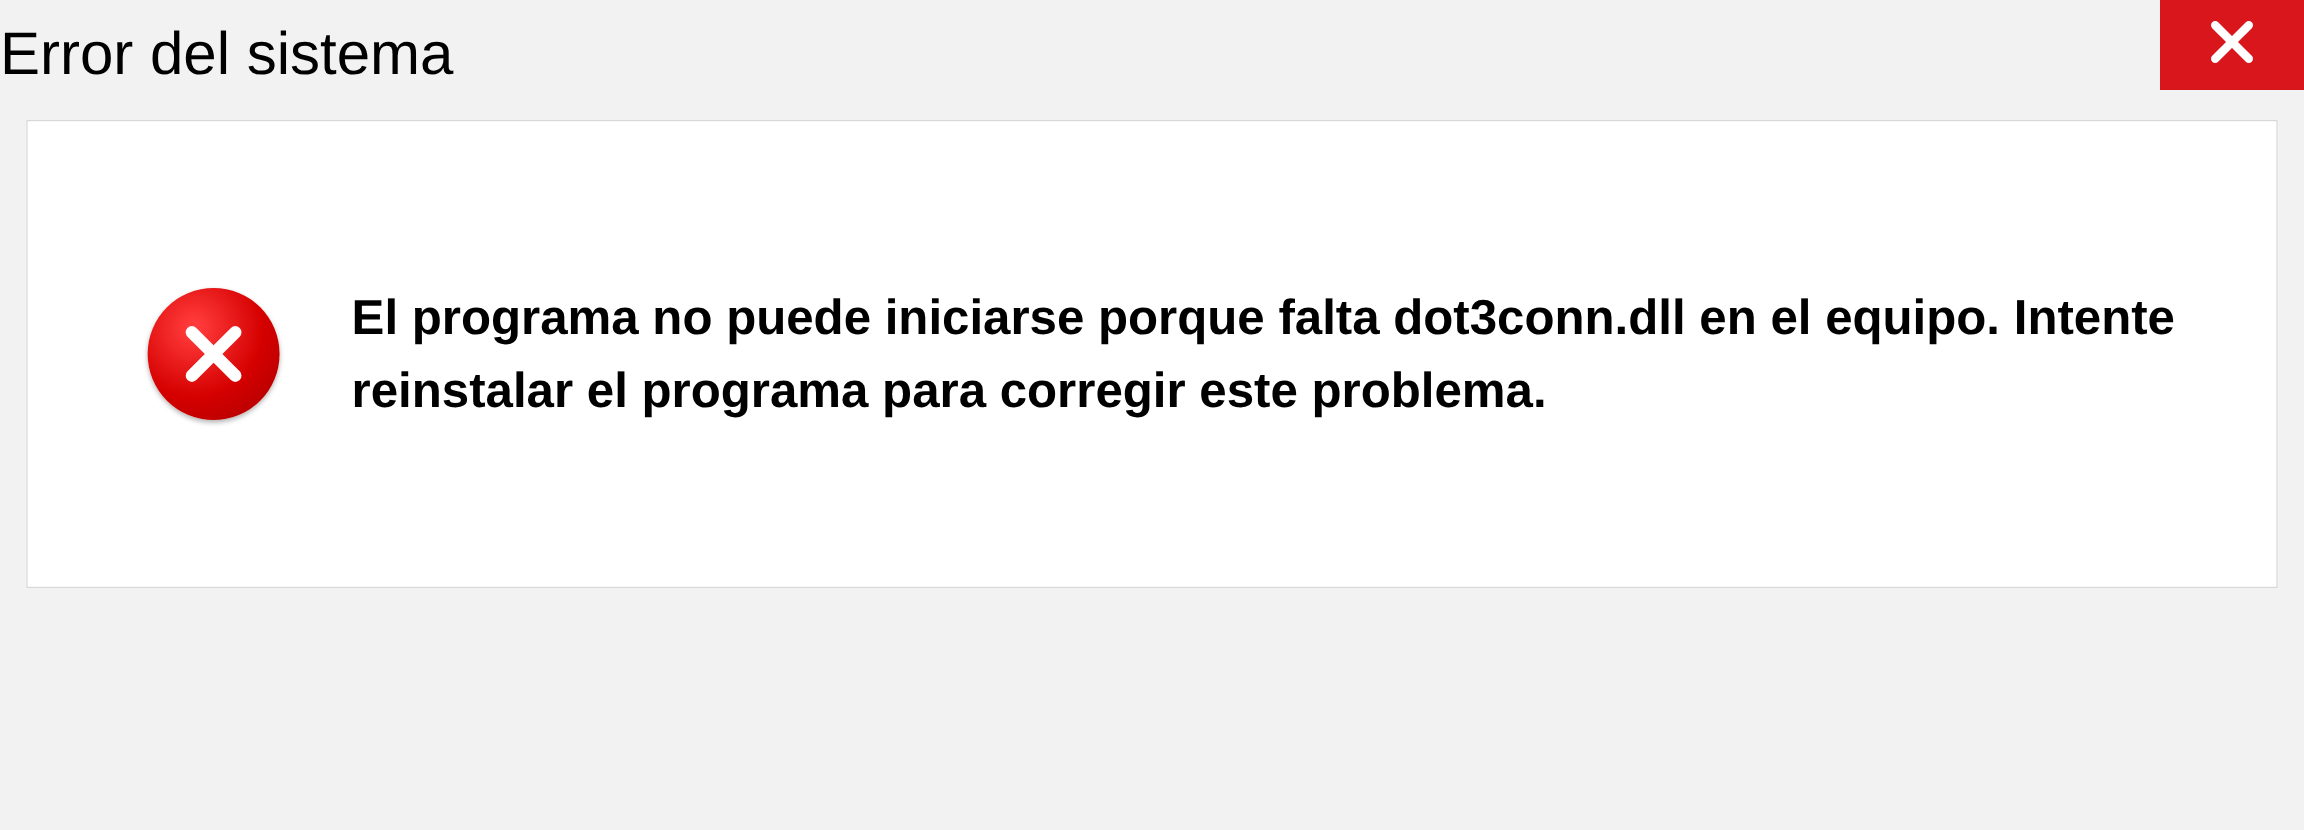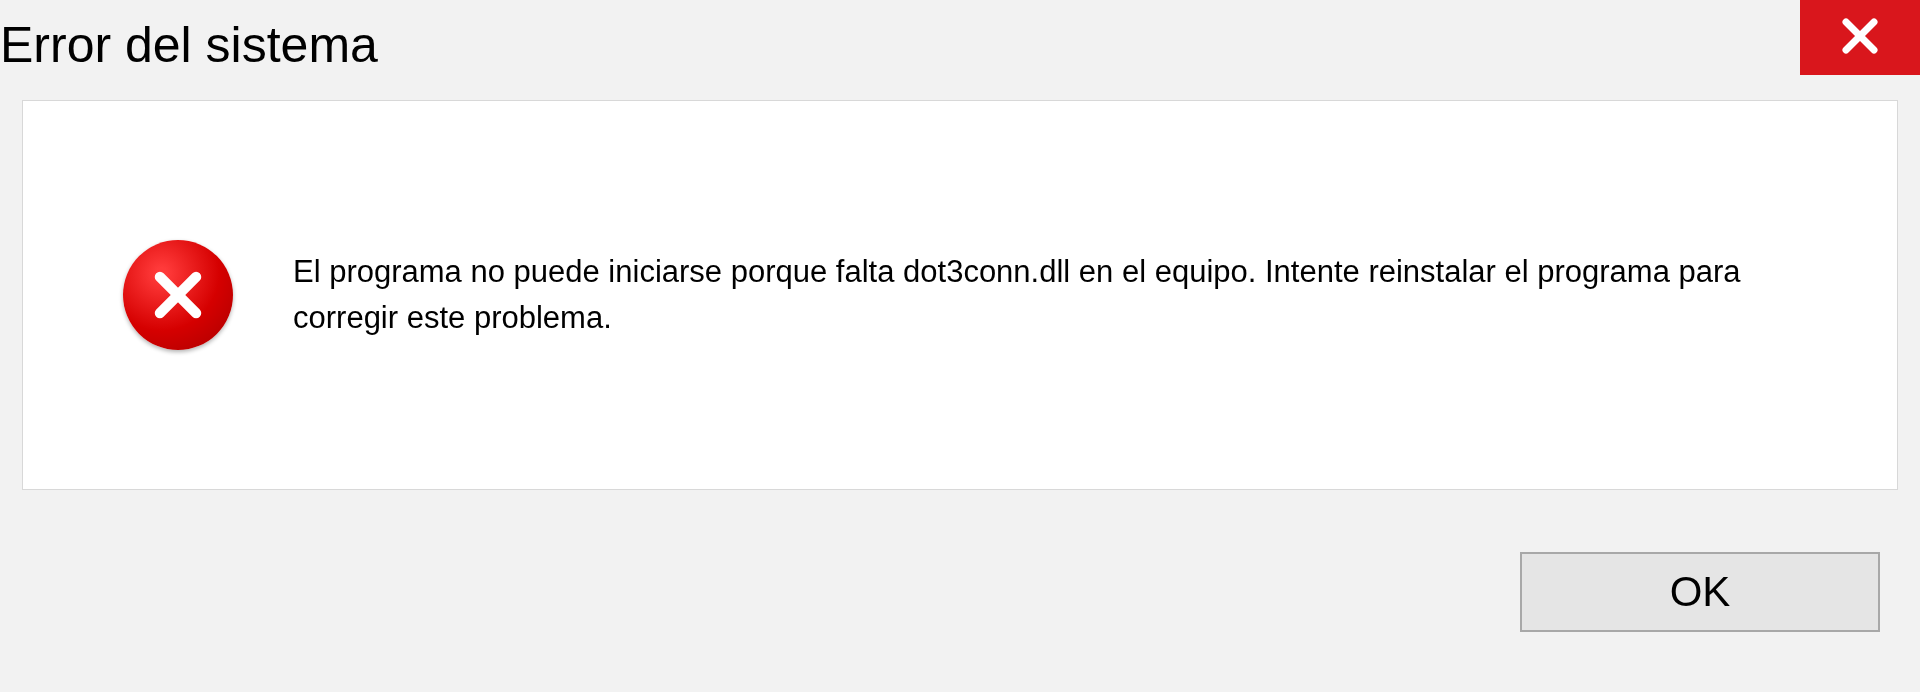--- a/index.html
+++ b/index.html
@@ -74,24 +74,24 @@
       justify-content: center;
       box-shadow: 0 2px 4px rgba(0,0,0,0.3);
     }
     
     .error-icon-circle svg {
       width: 62px;
       height: 62px;
     }
     
     .message-text {
-      font-size: 31px;
+      font-size: 41px;
       line-height: 1.5;
       color: #000;
-      font-weight: 400;
+      font-weight: 700;
     }
     
     .footer {
       position: absolute;
       bottom: 0;
       left: 0;
       right: 0;
       height: 180px;
       display: flex;
       align-items: center;
@@ -146,14 +146,13 @@
       <svg viewBox="0 0 24 24" fill="none" stroke="#ffffff" stroke-width="4" stroke-linecap="round">
         <line x1="5" y1="5" x2="19" y2="19"></line>
         <line x1="19" y1="5" x2="5" y2="19"></line>
       </svg>
     </div>
   </div>
   <div class="message-text">El programa no puede iniciarse porque falta dot3conn.dll en el equipo. Intente reinstalar el programa para corregir este problema.</div>
 </div>
 
 <div class="footer">
-  <button class="ok-button">OK</button>
 </div>
 
 </body></html>

